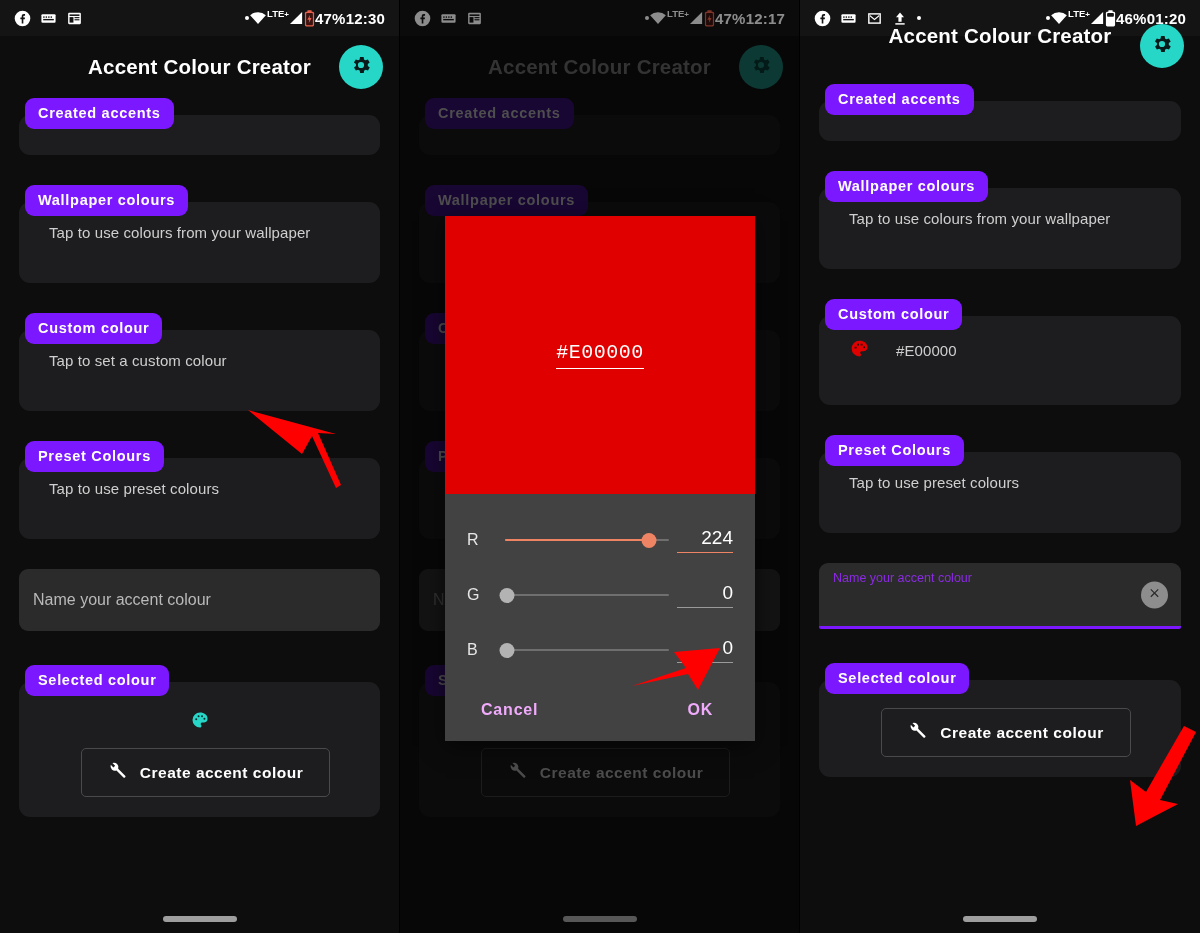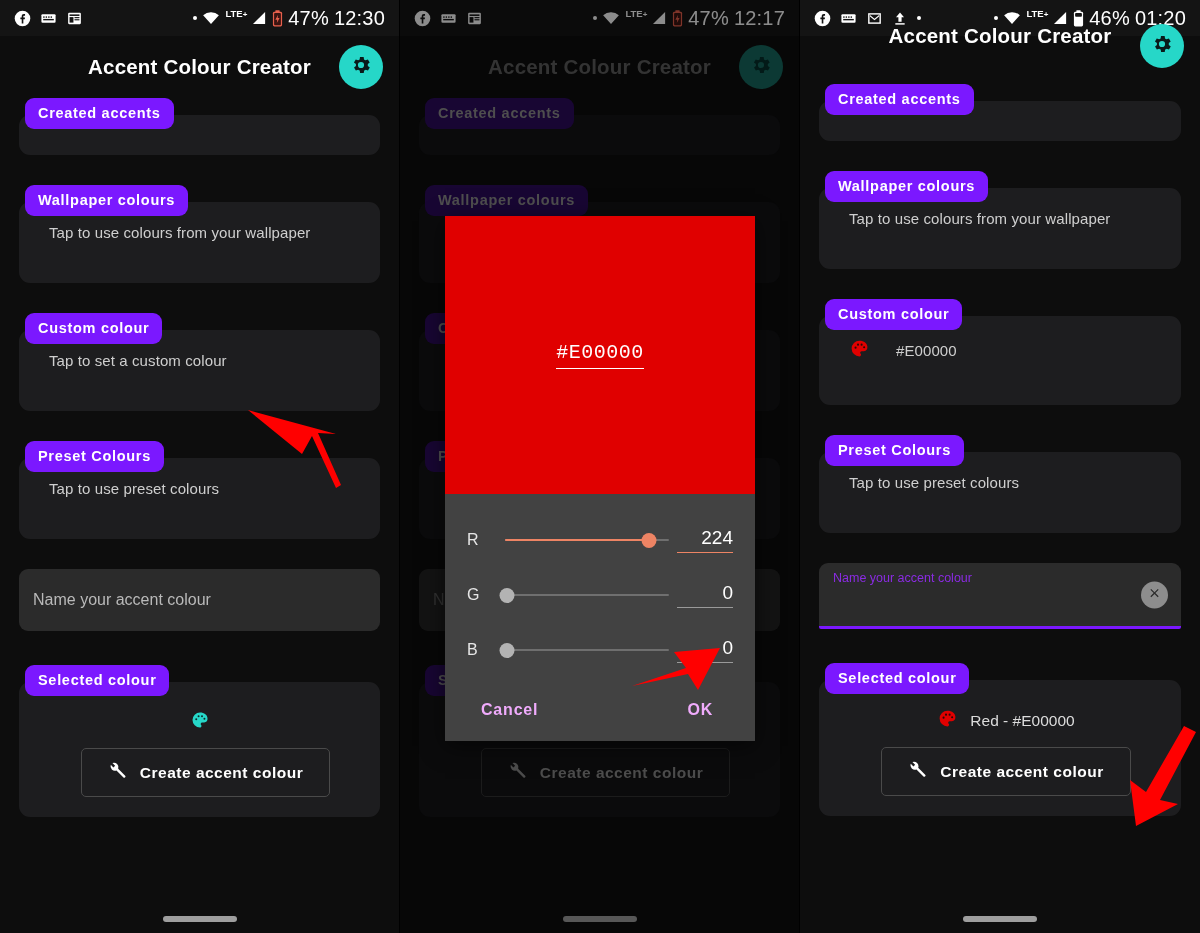--- a/index.html
+++ b/index.html
@@ -22,23 +22,23 @@
   
   .statusbar {
     height: 36px;
     display: flex; align-items: center;
     padding: 0 14px;
     font-size: 15.5px; font-weight: bold; color: #fff;
     background: #141414;
   }
   .sb-left { display: flex; align-items: center; gap: 9px; flex: 0 0 auto; }
   .sb-spacer { flex: 1 1 auto; }
-  .sb-right { display: flex; align-items: center; gap: 5px; }
+  .sb-right { display: flex; align-items: center; }
   .sb-ico { display: inline-block; line-height: 0; }
-  .sb-text { font-size: 20px; font-weight: normal; letter-spacing: .2px; }
+  .sb-text { font-size: 15px; font-weight: bold; letter-spacing: .2px; }
   .dotsep { width: 4px; height: 4px; border-radius: 50%; background: #fff; display:inline-block; }
 
   
   .appbar {
     position: relative; height: 62px;
     display: flex; align-items: center; justify-content: center;
   }
   .app-title {
     font-size: 20.5px; font-weight: bold; color: #fff; letter-spacing: .2px;
   }
@@ -640,32 +640,20 @@
                 <path d="M18.6 6.8 17.2 5.4 12 10.6 6.8 5.4 5.4 6.8 10.6 12l-5.2 5.2 1.4 1.4L12 13.4l5.2 5.2 1.4-1.4-5.2-5.2z" fill="#2b2b2b"></path>
               </svg>
           </span>
         </div>
       </div>
 
       <div class="section">
         <div class="chip">Selected colour</div>
         <div class="card">
           <div class="selected-inner">
-            <div class="sel-line">
-              <span>
-                <svg width="21" height="21" viewBox="0 0 24 24">
-                    <path d="M12 3a9 9 0 0 0 0 18c1 0 1.8-.8 1.8-1.8 0-.5-.2-.9-.5-1.2a1.7 1.7 0 0 1 1.3-2.9H17A4.8 4.8 0 0 0 21 10c0-3.9-4-7-9-7z" fill="#E00000"></path>
-                    <circle cx="7.5" cy="11" r="1.2" fill="#2b0606"></circle>
-                    <circle cx="10.3" cy="7.6" r="1.2" fill="#2b0606"></circle>
-                    <circle cx="14.4" cy="7.6" r="1.2" fill="#2b0606"></circle>
-                    <circle cx="17.3" cy="10.6" r="1.2" fill="#2b0606"></circle>
-                  </svg>
-              </span>
-              <span class="sel-text">Red - #E00000</span>
-            </div>
             <div class="create-btn">
               <span>
                 <svg width="19" height="19" viewBox="0 0 24 24">
                     <path d="M21.7 18.6 12.9 9.8a5.7 5.7 0 0 0-7.3-7.2l3.4 3.4-2.1 2.1L3.5 4.7a5.7 5.7 0 0 0 7.2 7.3l8.8 8.8a1.3 1.3 0 0 0 1.9 0l.3-.3a1.3 1.3 0 0 0 0-1.9z" fill="#ffffff"></path>
                   </svg>
               </span>
               <span>Create accent colour</span>
             </div>
           </div>
         </div>

